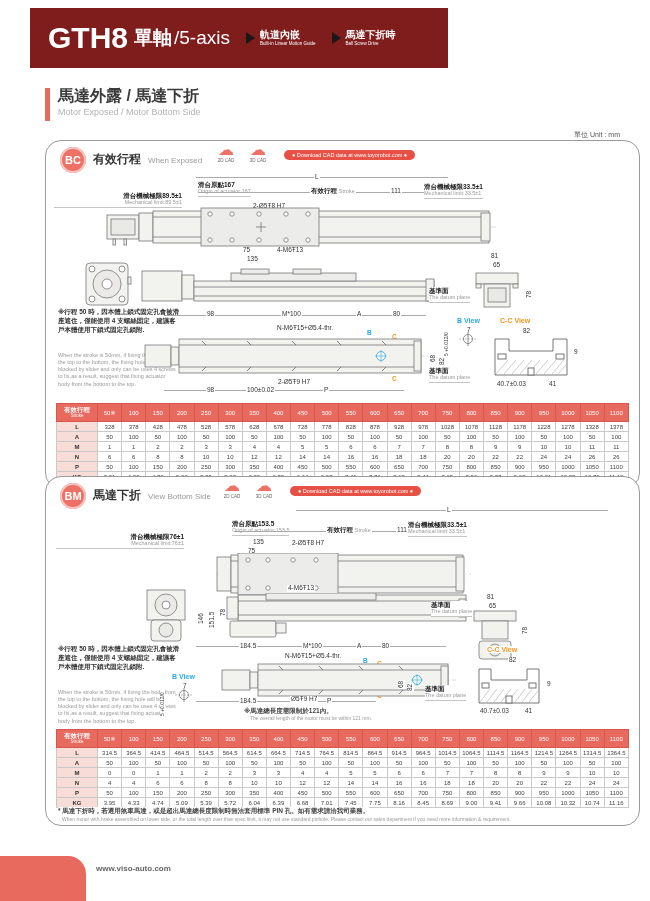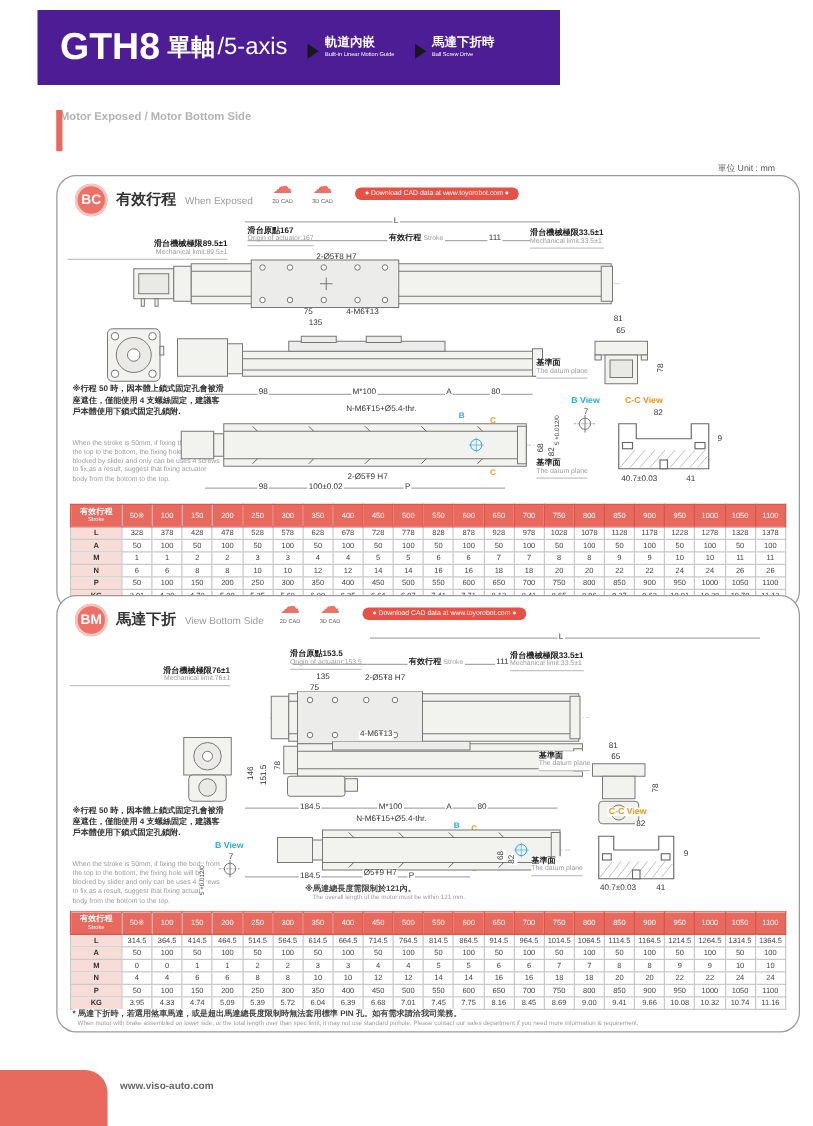--- a/index.html
+++ b/index.html
@@ -1,33 +1,33 @@
 <!DOCTYPE html>
 <html><head>
 <meta charset="utf-8">
 <style>
   html,body{margin:0;padding:0;background:#fff;}
   .page{position:relative;width:650px;height:901px;background:#fff;overflow:hidden;
         font-family:"Liberation Sans","DejaVu Sans",sans-serif;color:#333;}
   
-  .banner{position:absolute;left:30px;top:8px;width:418px;height:60px;background:#4c1d95;
+  .banner{position:absolute;left:30px;top:8px;width:418px;height:60px;background:#7f1d1d;
           color:#fff;display:flex;align-items:center;}
   .model{font-size:30px;font-weight:bold;margin-left:18px;line-height:1;}
   .axis-cn{font-size:19px;font-weight:bold;margin-left:6px;}
   .axis-en{font-size:19px;margin-left:2px;}
-  .feature{margin-left:16px;display:flex;align-items:flex-end;}
+  .feature{margin-left:16px;display:flex;align-items:center;}
   .tri{width:0;height:0;border-top:6px solid transparent;border-bottom:6px solid transparent;
        border-left:9px solid #181818;margin-right:5px;}
   .feat-cn{display:block;font-size:10px;font-weight:bold;line-height:1.2;}
   .feat-en{display:block;font-size:4.5px;line-height:1.2;}
   
   .sec{position:absolute;left:45px;top:86px;}
   .sec-bar{position:absolute;left:0;top:2px;width:5px;height:33px;background:#e8695e;}
   .sec-cn{margin-left:13px;font-size:16px;font-weight:bold;color:#3a3a3a;line-height:1.2;}
-  .sec-en{margin-left:3px;font-size:9px;color:#b3b3b3;margin-top:2px;font-weight:bold;}
+  .sec-en{margin-left:13px;font-size:9px;color:#b3b3b3;margin-top:2px;}
   .unit{position:absolute;right:28px;font-size:7px;color:#555;background:#fff;padding:0 2px;}
   
   .panel{position:absolute;left:45px;width:593px;border:1px solid #9a9a9a;border-radius:16px;background:#fff;}
   #panel-bc{top:140px;height:347px;}
   #panel-bm{top:476px;height:348px;}
   .badge{position:absolute;left:14px;top:6px;width:26px;height:26px;border-radius:50%;
          background:#ee7166;color:#fff;font-size:11px;font-weight:bold;text-align:center;line-height:26px;
          box-shadow:0 0 0 2px #f8c6c0 inset;}
   .ptitle-cn{position:absolute;left:47px;top:10px;font-size:12px;font-weight:bold;color:#333;white-space:nowrap;}
   .ptitle-en{position:absolute;left:102px;top:15px;font-size:8px;color:#999;white-space:nowrap;}
@@ -90,20 +90,21 @@
       <span class="tri"></span>
       <span>
         <span class="feat-cn">馬達下折時</span>
         <span class="feat-en">Ball Screw Drive</span>
       </span>
     </div>
   </div>
 
   <div class="sec">
     <span class="sec-bar"></span>
+    <div class="sec-cn">馬達外露 / 馬達下折</div>
     <div class="sec-en">Motor Exposed / Motor Bottom Side</div>
   </div>
 
   <div class="unit" style="top:130px;">單位 Unit : mm</div>
   <div class="unit" style="top:489px;">單位 Unit : mm</div>
 
   <div class="panel" id="panel-bc">
     <div class="badge">BC</div>
     <div class="ptitle-cn">有效行程</div>
     <div class="ptitle-en">When Exposed</div>

